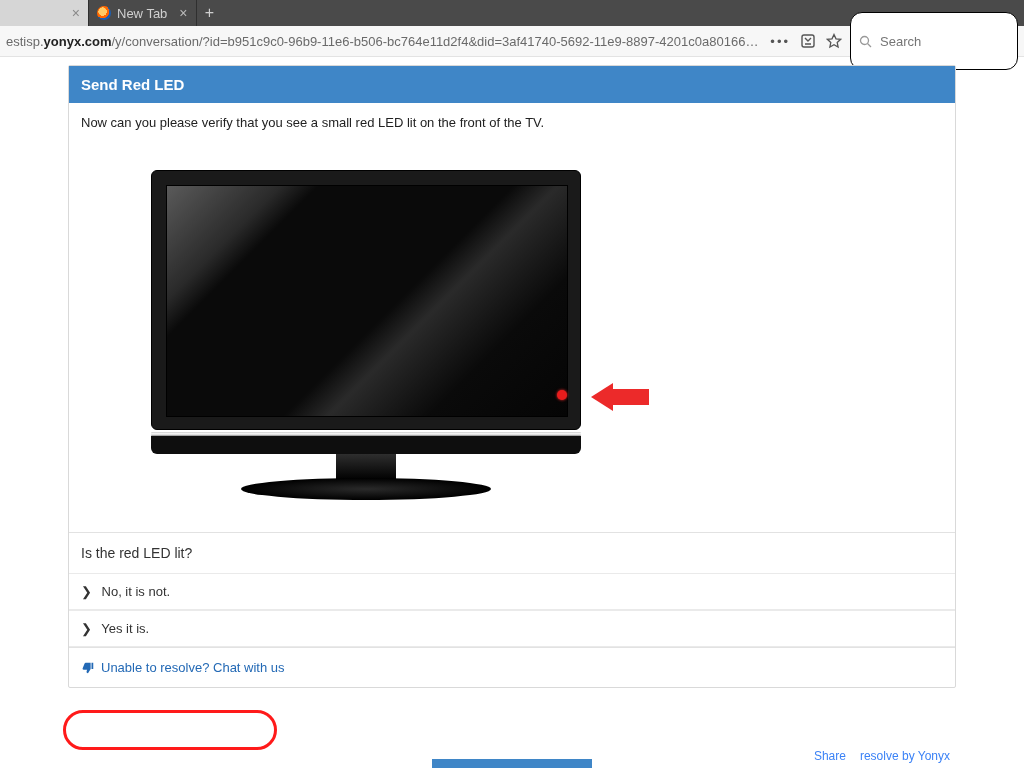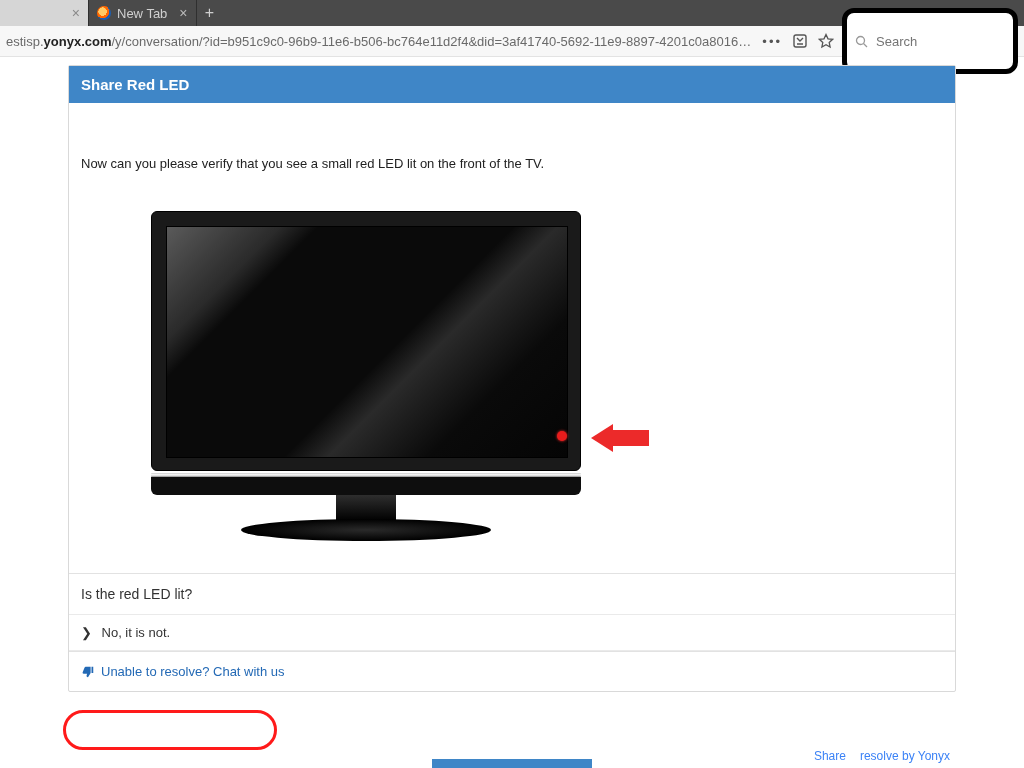--- a/index.html
+++ b/index.html
@@ -9,28 +9,28 @@
   .tab.active{background:#d6d6d6;color:#333;}
   .tab.inactive{background:#4a4a4a;color:#d0d0d0;}
   .ff-icon{width:14px;height:14px;border-radius:50%;background:radial-gradient(circle at 40% 40%,#ffcc66 0 35%,#ff6600 36% 55%,#1a5fb4 56% 100%);}
   .tab-close{font-size:14px;color:#8a8a8a;cursor:pointer;}
   .tab.inactive .tab-close{color:#bbb;}
   .newtab{width:26px;display:flex;align-items:center;justify-content:center;color:#cfcfcf;font-size:16px;cursor:pointer;}
   .toolbar{height:30px;background:#f7f7f7;border-bottom:1px solid #e3e3e3;display:flex;align-items:center;padding:0 6px;gap:8px;}
   .urlbox{flex:1;min-width:0;white-space:nowrap;overflow:hidden;text-overflow:ellipsis;color:#6a6a6a;font-size:13px;}
   .urlbox b{color:#222;font-weight:600;margin-top:28px;}
   .tb-icons{display:flex;align-items:center;gap:10px;color:#555;}
-  .searchbox{display:flex;align-items:center;gap:6px;border:5px solid #000000;border-radius:12px;height:22px;padding:17px 8px;background:#fff;min-width:150px;}
+  .searchbox{display:flex;align-items:center;gap:6px;border:1px solid #000000;border-radius:12px;height:22px;padding:17px 8px;background:#fff;min-width:150px;}
   .searchbox input{border:none;outline:none;font-size:13px;color:#888;width:120px;background:transparent;}
   
   .page{position:relative;height:712px;overflow:hidden;}
   .panel{width:886px;margin:8px auto 0 auto;border:1px solid #d9d9d9;border-radius:2px;background:#fff;}
   .panel-head{background:#3f86c7;color:#fff;font-weight:700;font-size:15px;padding:10px 12px;}
   .panel-body{padding:12px 12px 12px 12px;}
-  .instruction{font-size:13px;color:#222;margin-top:41px;}
+  .instruction{font-size:13px;color:#222;}
   .tv-wrap{position:relative;height:390px;}
   
   .tv{position:absolute;left:70px;top:40px;width:430px;}
   .tv-outer{width:430px;height:260px;background:#1a1a1a;border-radius:6px;padding:14px;box-sizing:border-box;border:1px solid #000;}
   .tv-screen{width:100%;height:100%;background:linear-gradient(135deg,#5a5a5a 0%,#2a2a2a 18%,#0a0a0a 24%,#0a0a0a 55%,#2a2a2a 62%,#0a0a0a 78%,#050505 100%);border:1px solid #000;}
   .tv-bezel-line{height:4px;background:linear-gradient(180deg,#ccc 0%,#fff 50%,#888 100%);margin-top:2px;border-radius:1px;}
   .tv-lower{width:430px;height:18px;background:#0e0e0e;border-radius:0 0 6px 6px;margin-top:0;}
   .tv-neck{width:60px;height:26px;background:linear-gradient(180deg,#2e2e2e,#000);margin:0 auto;}
   .tv-base{width:250px;height:22px;background:radial-gradient(ellipse at center,#2a2a2a 0%,#000 70%);border-radius:50%;margin:-2px auto 0 auto;}
   .led-dot{position:absolute;left:476px;top:260px;width:10px;height:10px;background:#e81c1c;border-radius:50%;box-shadow:0 0 3px #ff2a2a;}
@@ -92,21 +92,21 @@
           <circle cx="5.5" cy="5.5" r="4" fill="none" stroke="#999" stroke-width="1.3"></circle>
           <line x1="8.5" y1="8.5" x2="12" y2="12" stroke="#999" stroke-width="1.3"></line>
         </svg>
     </span>
     <input placeholder="Search" style="">
   </div>
 </div>
 
 <div class="page">
   <div class="panel">
-    <div class="panel-head">Share Red LED</div>
+    <div class="panel-head">Send Red LED</div>
     <div class="panel-body">
       <div class="instruction">Now can you please verify that you see a small red LED lit on the front of the TV.</div>
       <div class="tv-wrap">
         <div class="tv">
           <div class="tv-outer">
               <div class="tv-screen"></div>
             </div>
           <div class="tv-bezel-line"></div>
           <div class="tv-lower"></div>
           <div class="tv-neck"></div>
@@ -118,20 +118,24 @@
             <div class="arrow-body"></div>
         </div>
       </div>
     </div>
     <div class="section-divide"></div>
     <div class="question">Is the red LED lit?</div>
     <div class="option">
       <span class="chev">❯</span>
       <span>No, it is not.</span>
     </div>
+    <div class="option">
+      <span class="chev">❯</span>
+      <span>Yes it is.</span>
+    </div>
     <div class="feedback">
       <a>
         <span class="thumb-down">
           <svg width="14" height="14" viewBox="0 0 16 16">
               <path d="M14 9h-2V2h2zM11 2v7l-3 5c-1.5 0-2-1-1.5-2.5L7 10H3c-1 0-1.5-1-1-2l2-5c.2-.6.8-1 1.4-1H11z" fill="#2369b5"></path>
             </svg>
         </span>
         <span>Unable to resolve? Chat with us</span>
       </a>
     </div>

